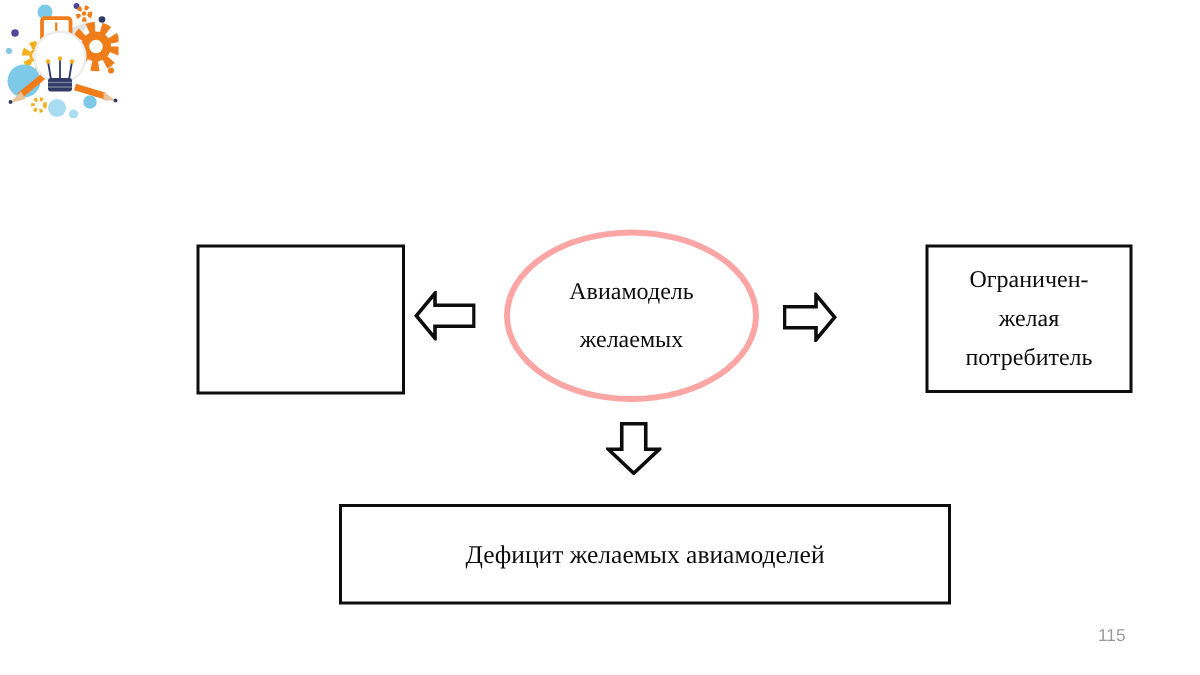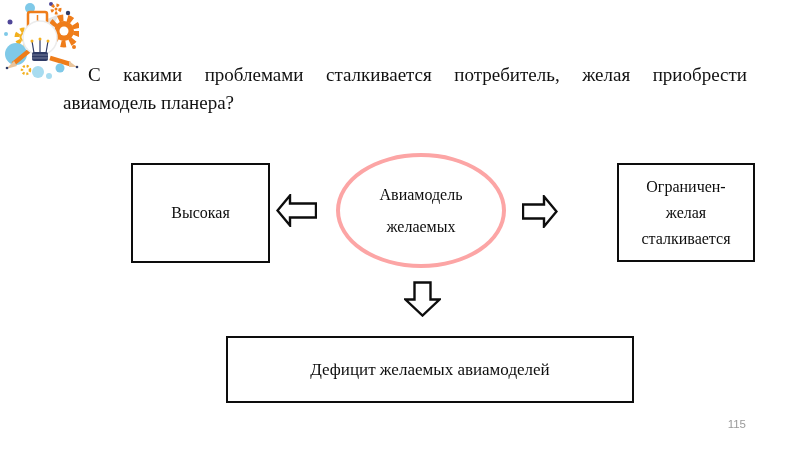--- a/index.html
+++ b/index.html
@@ -32,23 +32,23 @@
   }
   .box-bottom{
     left:226px;top:336px;width:404px;height:63px;
     border:2.5px solid #0d0d0d;font-size:17px;
   }
   .arrow{position:absolute;}
   .arrow-left{left:276px;top:194px;}
   .arrow-right{left:522px;top:195px;}
   .arrow-down{left:404px;top:281px;}
   .page-number{
-    position:absolute;left:710px;top:418px;width:36px;
+    position:absolute;left:732px;top:418px;width:36px;
     font-family:"Liberation Sans","DejaVu Sans",sans-serif;
-    font-size:11.5px;color:#9a9a9a;text-align:right;
+    font-size:11.5px;color:#9a9a9a;text-align:left;
   }
 </style>
 </head>
 <body>
 
 <div class="slide">
 
   <svg class="corner-art" width="76" height="78" viewBox="0 0 76 78">
     <circle cx="27" cy="7" r="5" fill="#7fc9e8"></circle>
     <circle cx="48" cy="3" r="2" fill="#4f4698"></circle>
@@ -83,46 +83,41 @@
     <line x1="47" y1="57" x2="67" y2="63" stroke="#ef7d1a" stroke-width="4.5"></line>
     <polygon points="66,60 74,66 66,66" fill="#e8c49c"></polygon>
     <circle cx="74" cy="66" r="1.3" fill="#2f3b66"></circle>
     <circle cx="35" cy="71" r="6" fill="#a8dcf0"></circle>
     <circle cx="57" cy="67" r="4.5" fill="#7fc9e8"></circle>
     <circle cx="46" cy="75" r="3" fill="#a8dcf0"></circle>
     <circle cx="23" cy="69" r="4" fill="none" stroke="#f2b01e" stroke-width="2.5" stroke-dasharray="2 1.8"></circle>
     <circle cx="71" cy="46" r="2" fill="#ef7d1a"></circle>
   </svg>
 
-  <div class="slide-title">
-    <div class="title-line-1">С какими проблемами сталкивается потребитель, желая приобрести</div>
-    <div class="title-line-2">авиамодель планера?</div>
-  </div>
 
   <div class="shape box-left">
-    <div>Высокая</div>
   </div>
 
   <svg class="arrow arrow-left" width="41" height="33" viewBox="0 0 41 33">
     <polygon points="40,9.5 14,9.5 14,1.5 1.5,16.5 14,31.5 14,23.5 40,23.5" fill="#ffffff" stroke="#0d0d0d" stroke-width="2.4"></polygon>
   </svg>
 
   <div class="shape ellipse-center">
     <div>Авиамодель</div>
     <div>желаемых</div>
   </div>
 
   <svg class="arrow arrow-right" width="36" height="33" viewBox="0 0 36 33">
     <polygon points="1,9.5 22,9.5 22,1.5 34.5,16.5 22,31.5 22,23.5 1,23.5" fill="#ffffff" stroke="#0d0d0d" stroke-width="2.4"></polygon>
   </svg>
 
   <div class="shape box-right">
     <div>Ограничен-</div>
     <div>желая</div>
-    <div>сталкивается</div>
+    <div>потребитель</div>
   </div>
 
   <svg class="arrow arrow-down" width="37" height="36" viewBox="0 0 37 36">
     <polygon points="10.5,1.5 26.5,1.5 26.5,18.5 35.5,18.5 18.5,34.5 1.5,18.5 10.5,18.5" fill="#ffffff" stroke="#0d0d0d" stroke-width="2.4"></polygon>
   </svg>
 
   <div class="shape box-bottom">
     <div>Дефицит желаемых авиамоделей</div>
   </div>
 

